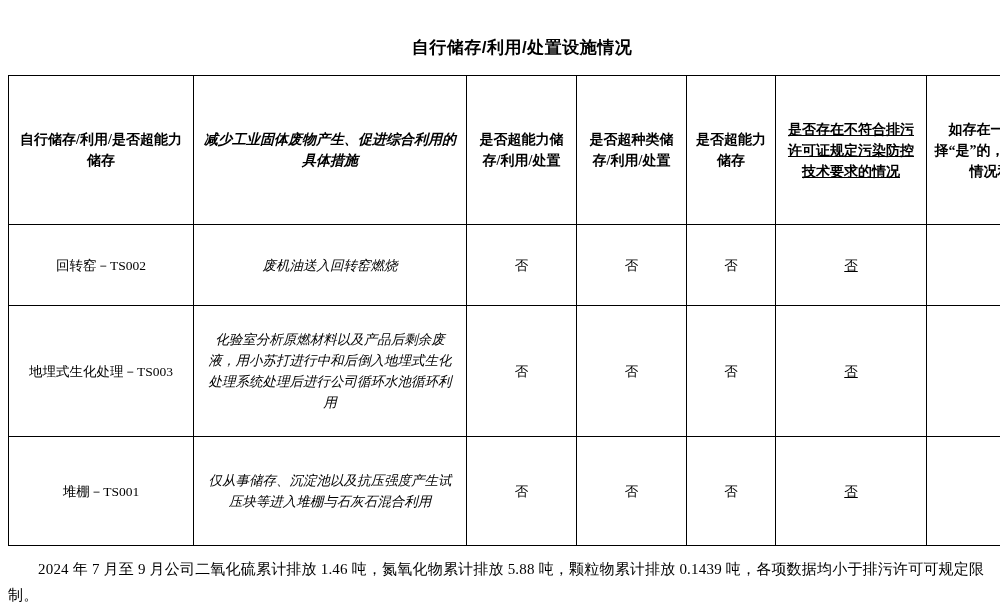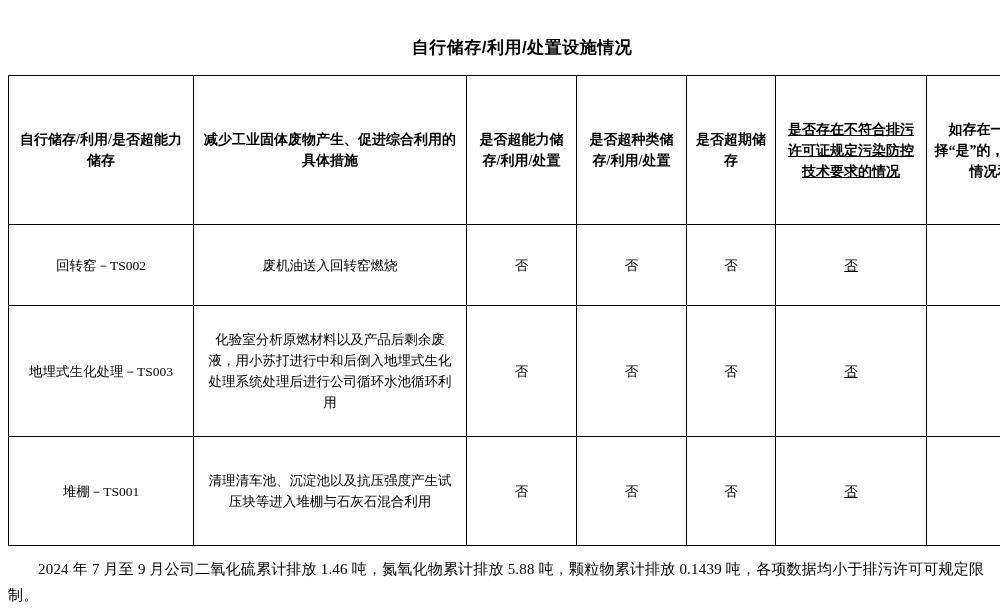--- a/index.html
+++ b/index.html
@@ -59,21 +59,21 @@
     text-align: center;
     font-weight: normal;
   }
   table.facility thead td {
     font-weight: bold;
     height: 140px;
     font-size: 14px;
     line-height: 21px;
   }
   td.col-id { width: 172px; }
-  td.col-measure { width: 260px; }
+  td.col-measure { width: 260px; font-style: italic; }
   td.col-cap { width: 97px; }
   td.col-type { width: 97px; }
   td.col-over { width: 76px; }
   td.col-noncomp { width: 138px; text-decoration: underline; }
   td.col-explain { width: 143px; }
 
   tbody td.measure-cell {
     text-align: center;
     padding: 23px 8px;
     line-height: 21px;
@@ -106,21 +106,21 @@
   <div class="table-title">自行储存/利用/处置设施情况</div>
 
 
   <table class="facility">
     <thead>
       <tr>
         <td class="col-id">自行储存/利用/是否超能力储存</td>
         <td class="col-measure">减少工业固体废物产生、促进综合利用的具体措施</td>
         <td class="col-cap">是否超能力储存/利用/处置</td>
         <td class="col-type">是否超种类储存/利用/处置</td>
-        <td class="col-over">是否超期储存</td>
+        <td class="col-over">是否超能力储存</td>
         <td class="col-noncomp">是否存在不符合排污许可证规定污染防控技术要求的情况</td>
         <td class="col-explain">如存在一项以上选择“是”的，请说明具体情况和原因</td>
       </tr>
     </thead>
     <tbody>
       <tr class="row-short">
         <td class="col-id">回转窑－TS002</td>
         <td class="col-measure measure-cell">废机油送入回转窑燃烧</td>
         <td class="col-cap">否</td>
         <td class="col-type">否</td>
@@ -132,21 +132,21 @@
         <td class="col-id">地埋式生化处理－TS003</td>
         <td class="col-measure measure-cell">化验室分析原燃材料以及产品后剩余废液，用小苏打进行中和后倒入地埋式生化处理系统处理后进行公司循环水池循环利用</td>
         <td class="col-cap">否</td>
         <td class="col-type">否</td>
         <td class="col-over">否</td>
         <td class="col-noncomp">否</td>
         <td class="col-explain"></td>
       </tr>
       <tr class="row-tall">
         <td class="col-id">堆棚－TS001</td>
-        <td class="col-measure measure-cell">清理清车池、沉淀池以及抗压强度产生试压块等进入堆棚与石灰石混合利用</td>
+        <td class="col-measure measure-cell">仅从事储存、沉淀池以及抗压强度产生试压块等进入堆棚与石灰石混合利用</td>
         <td class="col-cap">否</td>
         <td class="col-type">否</td>
         <td class="col-over">否</td>
         <td class="col-noncomp">否</td>
         <td class="col-explain"></td>
       </tr>
     </tbody>
   </table>
 
   <div class="summary-para">2024 年 7 月至 9 月公司二氧化硫累计排放 1.46 吨，氮氧化物累计排放 5.88 吨，颗粒物累计排放 0.1439 吨，各项数据均小于排污许可可规定限制。</div>

